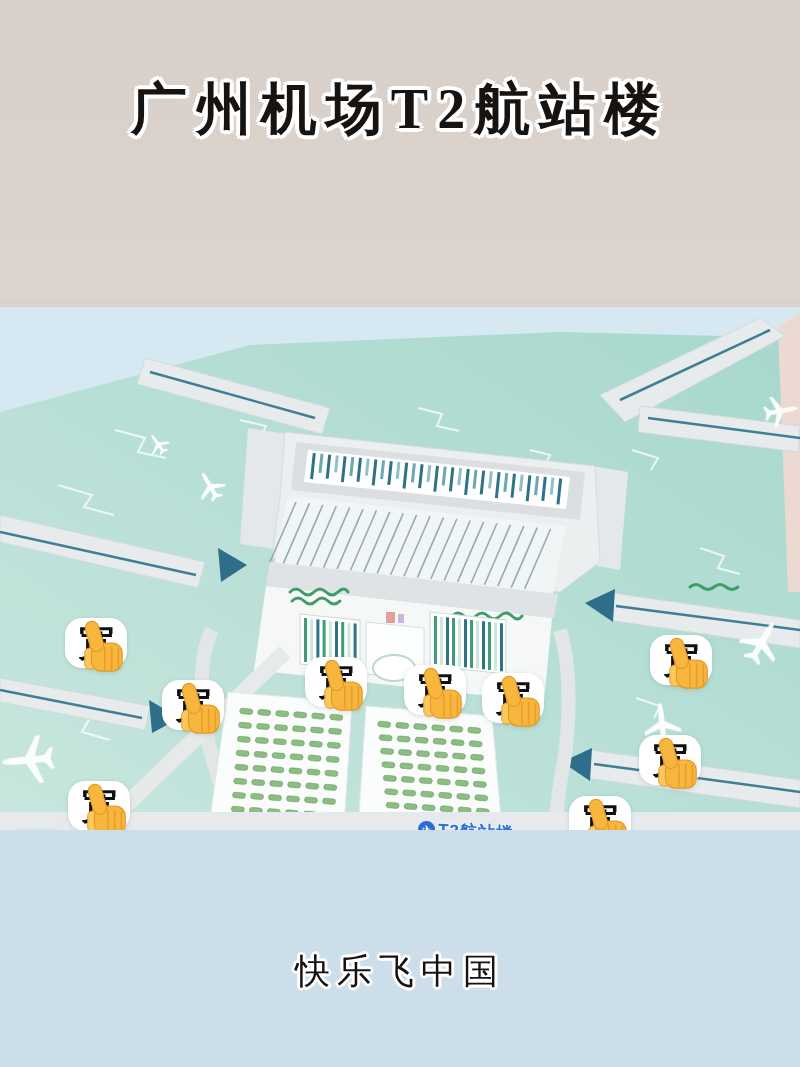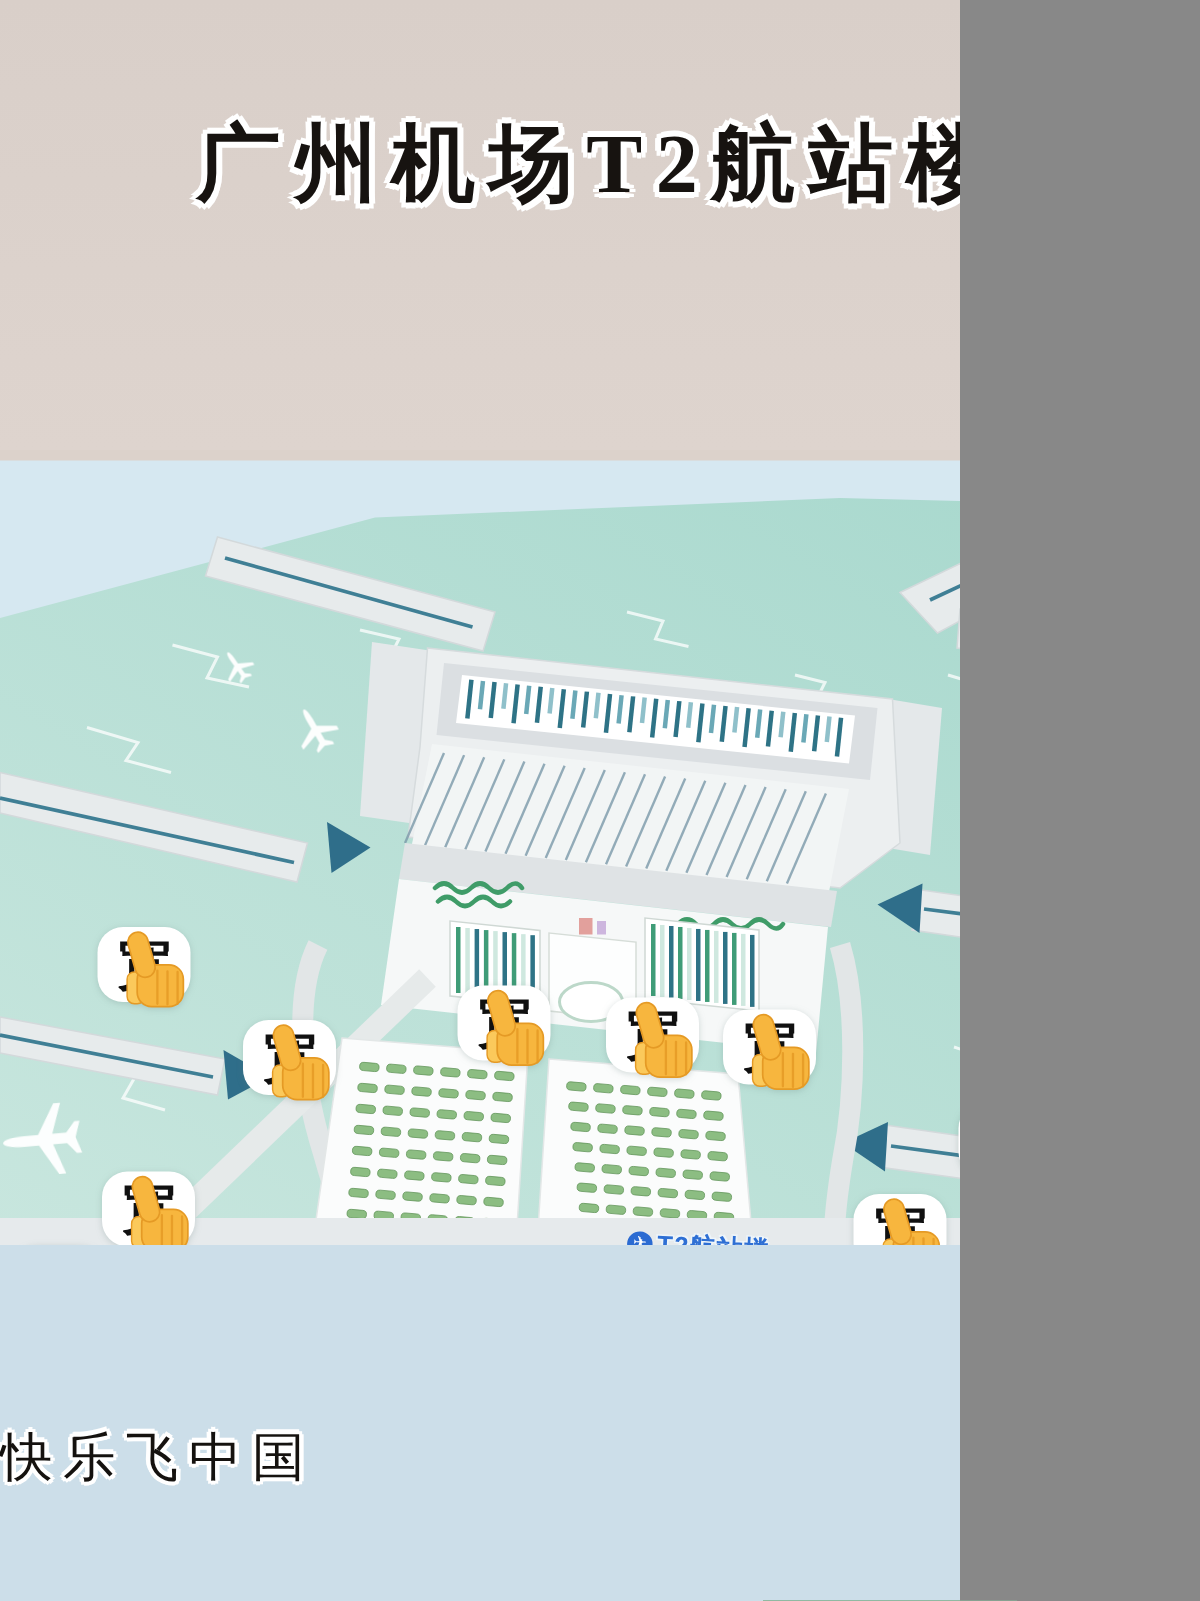--- a/index.html
+++ b/index.html
@@ -1,16 +1,16 @@
 <!DOCTYPE html>
 <html><head>
 <meta charset="utf-8">
 <style>
   html,body{margin:0;padding:0;background:#888;}
-  #page{position:relative;width:640px;height:1067px;overflow:hidden;
+  #page{position:relative;width:800px;height:1067px;overflow:hidden;
         font-family:"Liberation Sans",sans-serif;background:#86efac;}
   
   #header{position:absolute;left:0;top:0;width:800px;height:300px;
           background:linear-gradient(180deg,#d9cfc9 0%,#ded4ce 100%);}
   .title{position:absolute;width:100%;text-align:center;color:#171310;
          font-family:"Liberation Serif",serif;font-size:56px;font-weight:600;
          white-space:nowrap;
          text-shadow:-3px -3px 0 #fff,3px -3px 0 #fff,-3px 3px 0 #fff,3px 3px 0 #fff,
                      0 -4px 0 #fff,0 4px 0 #fff,-4px 0 0 #fff,4px 0 0 #fff;}
   #title1{top:72px;letter-spacing:9px;}
@@ -28,21 +28,21 @@
        white-space:nowrap;text-shadow:0 0 3px #fff,0 0 3px #fff;}
   .poi.big{font-size:12px;color:#41453c;font-weight:bold;}
   
   .badge{position:absolute;display:flex;align-items:center;filter:drop-shadow(0 1px 2px rgba(90,120,115,.25));}
   .badge .pill{background:#ffffff;border-radius:17px;padding:7px 13px;margin-left:-13px;
                font-size:36px;font-weight:bold;color:#101010;line-height:1;
                font-family:"Liberation Sans",sans-serif;}
   .badge svg{position:relative;z-index:2;flex:0 0 auto;}
   
   #footer{position:absolute;left:0;top:830px;width:800px;height:237px;background:#ccdee9;}
-  #caption{position:absolute;top:118px;width:100%;text-align:left;color:#15120f;
+  #caption{position:absolute;top:118px;width:100%;text-align:center;color:#15120f;
            font-family:"Liberation Serif",serif;font-size:35px;letter-spacing:7px;
            text-shadow:-2px -2px 0 #fff,2px -2px 0 #fff,-2px 2px 0 #fff,2px 2px 0 #fff,
                        0 3px 0 #fff,0 -3px 0 #fff,3px 0 0 #fff,-3px 0 0 #fff;}
 </style>
 </head>
 <body>
 
 <div id="page">
 
   <div id="header">

